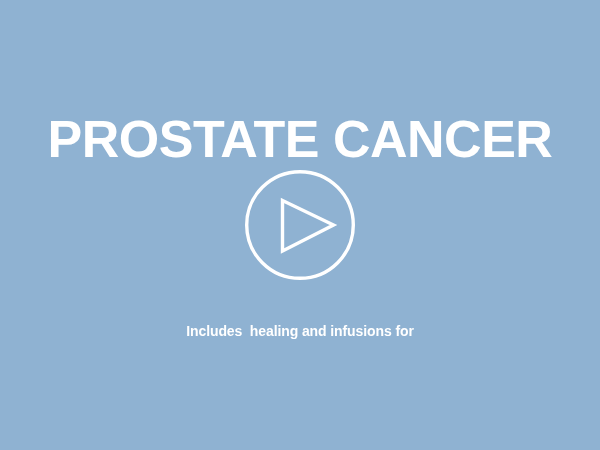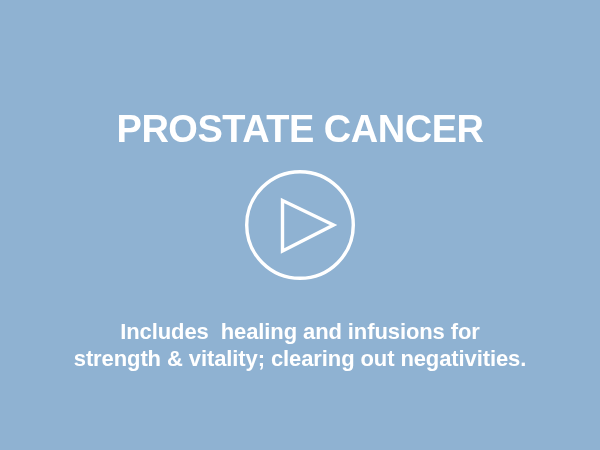--- a/index.html
+++ b/index.html
@@ -26,21 +26,21 @@
 
   
   .title {
     position: absolute;
     top: 70px;
     left: 0;
     width: 600px;
     text-align: center;
     color: #ffffff;
     font-family: "Liberation Sans", sans-serif;
-    font-size: 38px;
+    font-size: 52px;
     font-weight: bold;
     line-height: 68px;
     letter-spacing: -0.5px;
     white-space: nowrap;
     -webkit-font-smoothing: antialiased;
   }
 
   
   .play-wrap {
     position: absolute;
@@ -57,21 +57,21 @@
 
   
   .body-copy {
     position: absolute;
     top: 318px;
     left: 0;
     width: 600px;
     text-align: center;
     color: #ffffff;
     font-family: "Liberation Sans", sans-serif;
-    font-size: 22px;
+    font-size: 14px;
     font-weight: bold;
     line-height: 27px;
     letter-spacing: -0.1px;
     -webkit-font-smoothing: antialiased;
   }
   .body-line {
     display: block;
     white-space: pre;
   }
 </style>
@@ -84,16 +84,15 @@
 
   <div class="play-wrap">
     <svg class="play-svg" viewBox="0 0 110 110" xmlns="http://www.w3.org/2000/svg">
       <circle cx="55" cy="55" r="53.3" fill="none" stroke="#ffffff" stroke-width="3.4"></circle>
       <path d="M 37.5 30.5 L 88.5 55 L 37.5 81 Z" fill="none" stroke="#ffffff" stroke-width="3.4" stroke-linejoin="miter"></path>
     </svg>
   </div>
 
   <div class="body-copy">
     <span class="body-line">Includes  healing and infusions for</span>
-    <span class="body-line">strength &amp; vitality; clearing out negativities.</span>
   </div>
 
 </div>
 
 </body></html>

